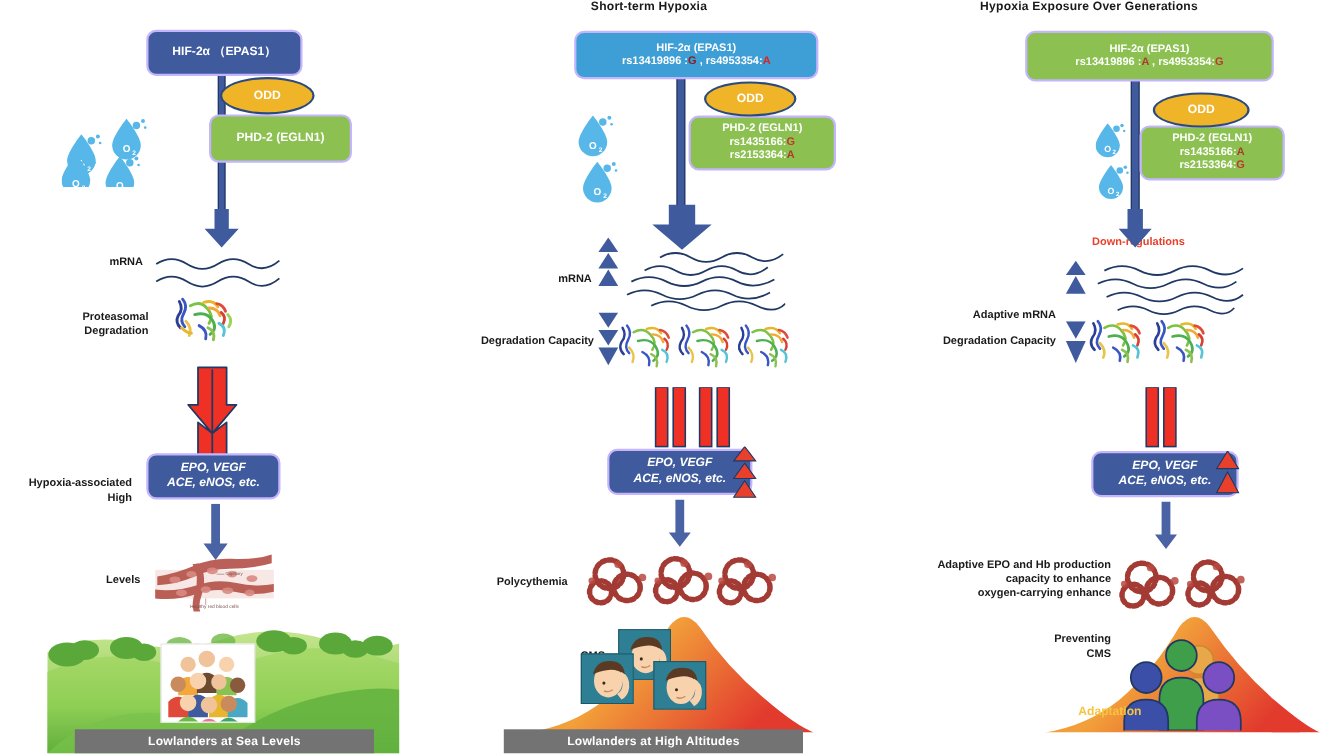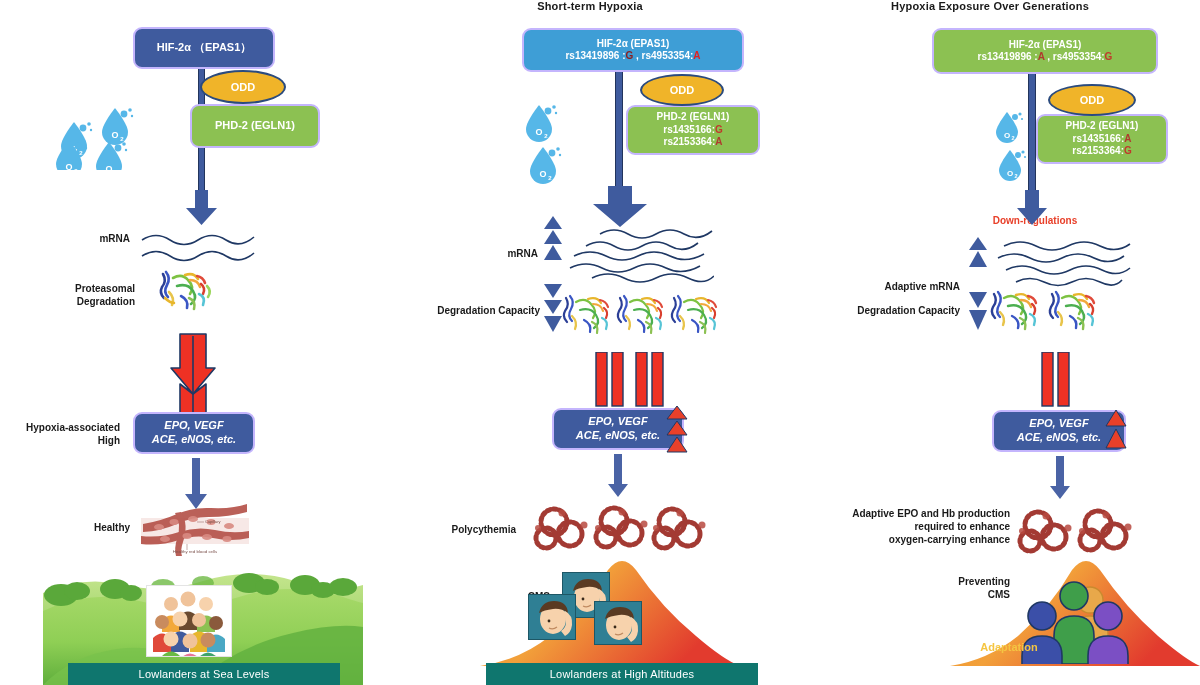--- a/index.html
+++ b/index.html
@@ -92,23 +92,23 @@
 
   
   .redbar { position: absolute; z-index: 4; }
 
   
   .scene { position: absolute; z-index: 1; }
 
   
   .capbar {
     position: absolute;
-    background: #0f766e;
+    background: #737373;
     display: flex; align-items: center; justify-content: center;
-    color: #ffffff; font-weight: normal; font-size: 11px;
+    color: #ffffff; font-weight: bold; font-size: 11px;
     letter-spacing: .2px;
     z-index: 9;
   }
 
   .maladapt {
     position: absolute;
     color: #f5c542; font-weight: bold; font-size: 11px;
     text-align: center; width: 100%;
     z-index: 8;
   }
@@ -243,32 +243,32 @@
       <path d="M50 18 q5 5 1 11" stroke="#9ad55a"></path>
       <path d="M8 30 q5 5 9 5" stroke="#e8b62c"></path>
     </g>
   </svg>
 
   <svg class="redbar" style="left:168px; top:332px;" width="52" height="86">
     <polygon points="12,2 38,2 38,36 47,36 25,62 38,52 38,84 12,84 12,52 25,62 3,36 12,36" fill="#ee3124" stroke="#1f3864" stroke-width="1.6" stroke-linejoin="round"></polygon>
     <line x1="25" y1="4" x2="25" y2="82" stroke="#1f3864" stroke-width="1.6"></line>
   </svg>
 
-  <div class="lbl lbl-r" style="left:0px; top:422px; width:120px;"><span>Hypoxia-associated</span><br><span>High</span></div>
+  <div class="lbl lbl-r" style="left:0px; top:434px; width:120px;"><span>Hypoxia-associated</span><br><span>High</span></div>
 
   <div class="rbox blue-box" style="left:133px; top:412px; width:122px; height:42px; font-size:11px; font-style:italic;">
     <span class="ln">EPO, VEGF</span>
     <span class="ln">ACE, eNOS, etc.</span>
   </div>
 
   <svg class="bigarrow" style="left:184px; top:458px;" width="24" height="52">
     <polygon points="8,0 16,0 16,36 23,36 12,51 1,36 8,36" fill="#4a63a5"></polygon>
   </svg>
 
-  <div class="lbl" style="left:82px; top:522px; width:60px;">Healthy</div>
+  <div class="lbl" style="left:82px; top:522px; width:60px;">Levels</div>
 
   <svg class="node" style="left:141px; top:500px; z-index:6;" width="108" height="58">
     <rect x="0" y="18" width="108" height="26" fill="#f6e4e2" opacity="0.85"></rect>
     <g fill="#b5534a" opacity="0.92">
       <path d="M2 24 q18 -3 34 -10 q16 -7 34 -6 q22 1 36 -4 l0 8 q-18 5 -38 5 q-18 0 -32 7 q-16 7 -34 8z"></path>
       <path d="M0 36 q20 2 38 -4 q18 -6 36 -2 q18 4 34 1 l0 7 q-18 4 -36 0 q-18 -4 -34 2 q-18 6 -38 4z"></path>
       <path d="M40 12 q8 12 2 30 q-3 9 -1 14 l-6 0 q-2 -8 1 -17 q5 -15 -2 -26z"></path>
     </g>
     <g fill="#d98a82" opacity="0.9">
       <ellipse cx="18" cy="27" rx="5" ry="3"></ellipse>
@@ -552,21 +552,21 @@
       <ellipse cx="24" cy="23" rx="13" ry="15" fill="#f7d2ac"></ellipse>
       <path d="M10 17 q3 -12 15 -12 q13 0 14 12 q-7 -5 -15 -4 q-9 1 -14 4z" fill="#5a3a22"></path>
       <path d="M36 15 q8 4 7 14 q-1 8 -7 11 l-4 -5 q5 -3 5 -9 q0 -6 -5 -8z" fill="#f7d2ac"></path>
       <circle cx="20" cy="25" r="1.4" fill="#3a2a1a"></circle>
       <path d="M28 31 q-4 3 -8 1" stroke="#c08a60" stroke-width="1.2" fill="none"></path>
     </svg>
   </div>
 
   <div class="maladapt" style="left:0px; top:671px;">Maladaptation</div>
 
-  <div class="capbar" style="left:86px; top:663px; width:272px; height:22px;">Lowlanders at High Altitudes</div>
+  <div class="capbar" style="left:58px; top:663px; width:272px; height:22px;">Lowlanders at High Altitudes</div>
 </div>
 
 <div class="panel p-right">
 
   <div class="panel-title" style="left:-10px;">Hypoxia Exposure Over Generations</div>
 
   <div class="stem" style="left:228px; top:70px; width:8px; height:140px;"></div>
 
   <div class="rbox green-box2" style="left:132px; top:28px; width:226px; height:46px; font-size:10px;">
     <span class="ln">HIF-2α (EPAS1)</span>
@@ -683,21 +683,21 @@
     <g fill="#e8402a" stroke="#1f3864" stroke-width="1">
       <polygon points="11,0 21,16 1,16"></polygon>
       <polygon points="11,19 21,38 1,38"></polygon>
     </g>
   </svg>
 
   <svg class="bigarrow" style="left:249px; top:456px;" width="22" height="44">
     <polygon points="7,0 15,0 15,30 21,30 11,43 1,30 7,30" fill="#4a63a5"></polygon>
   </svg>
 
-  <div class="lbl lbl-r" style="left:10px; top:508px; width:200px;"><span>Adaptive EPO and Hb production</span><br><span>required to enhance</span><br><span>oxygen-carrying enhance</span></div>
+  <div class="lbl lbl-r" style="left:10px; top:508px; width:200px;"><span>Adaptive EPO and Hb production</span><br><span>capacity to enhance</span><br><span>oxygen-carrying enhance</span></div>
 
   <svg class="node" style="left:212px; top:508px; z-index:6;" width="122" height="50">
     <g fill="none" stroke="#a33a33" stroke-width="5" stroke-dasharray="3 3" stroke-linecap="round">
       <circle cx="26" cy="17" r="13"></circle>
           <circle cx="42" cy="29" r="12"></circle>
           <circle cx="18" cy="33" r="10"></circle>
       <circle cx="86" cy="16" r="13"></circle>
           <circle cx="102" cy="28" r="12"></circle>
           <circle cx="78" cy="32" r="10"></circle>
     </g>

